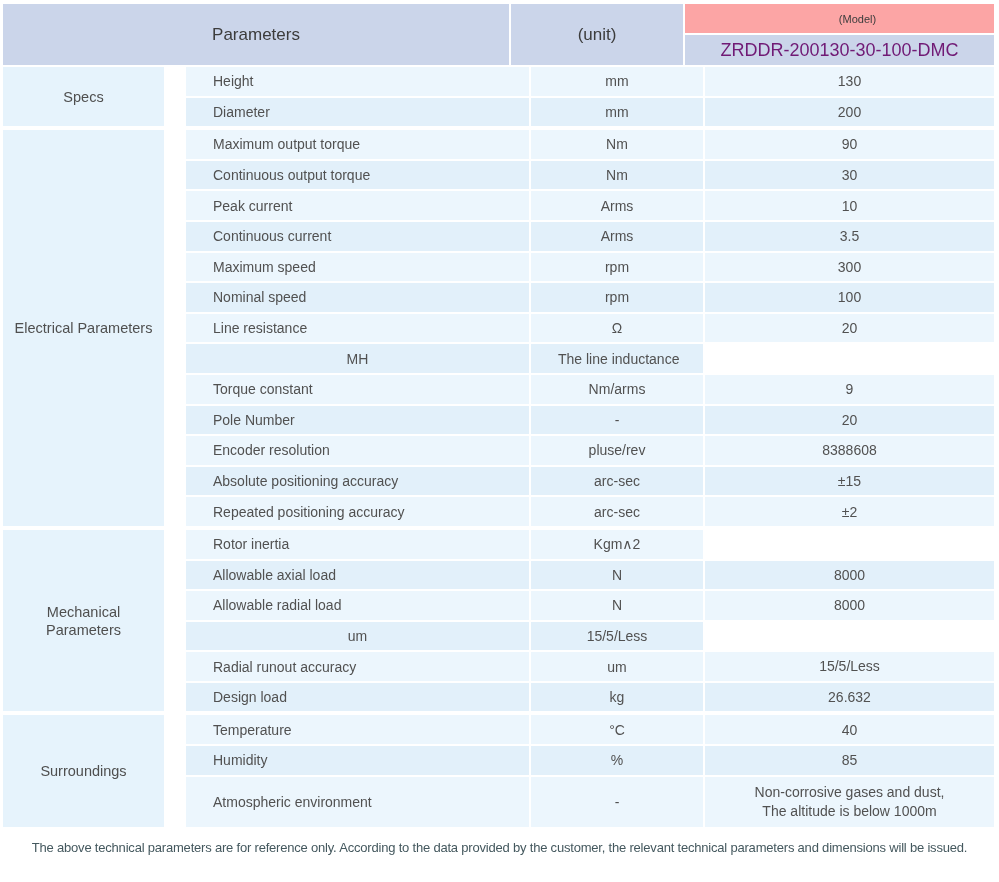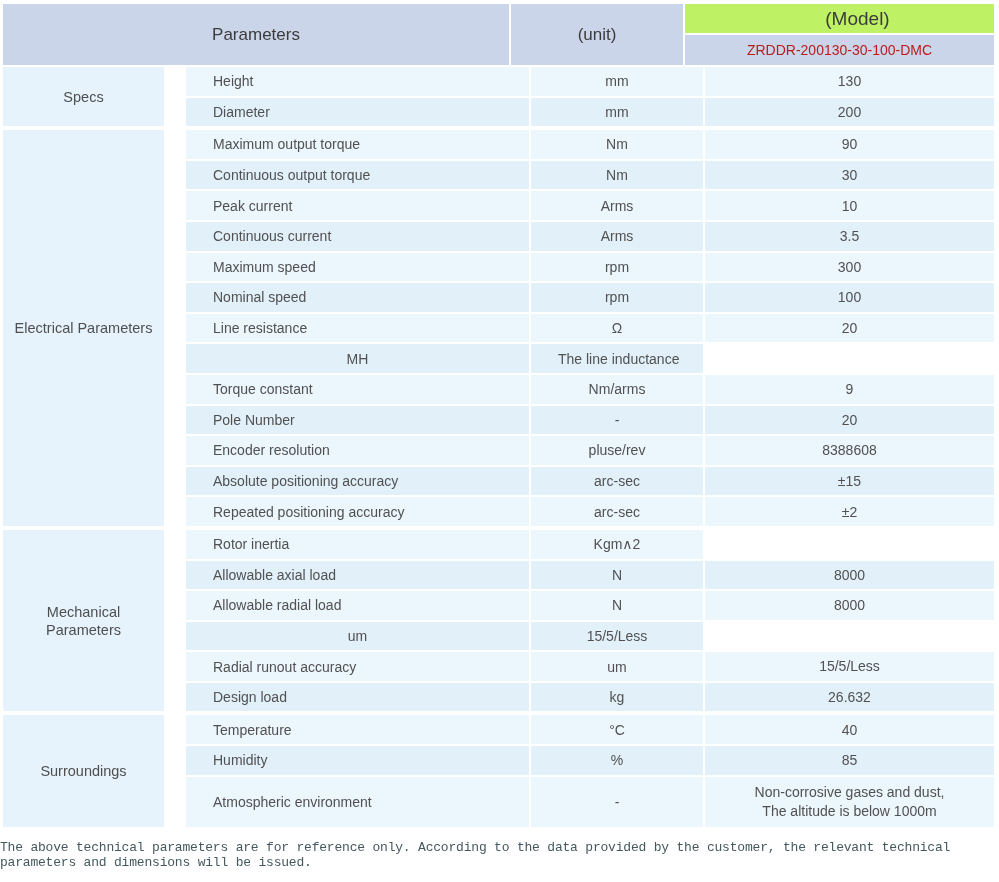--- a/index.html
+++ b/index.html
@@ -21,26 +21,26 @@
     margin-bottom: 2px;
   }
   .h-cell {
     background: #cbd5ea;
     color: #3c3c3c;
     font-size: 17px;
     display: flex; align-items: center; justify-content: center;
   }
   .h-model { display: flex; flex-direction: column; }
   .h-model-top {
-    background: #bef264; color: #3c3c3c; font-size: 19px;
+    background: #fca5a5; color: #3c3c3c; font-size: 11px;
     height: 29px; display: flex; align-items: center; justify-content: center; padding-left: 36px;
   }
   .h-model-div { height: 2px; background: #ffffff; }
   .h-model-bottom {
-    background: #cbd5ea; color: #b91c1c; font-size: 14px;
+    background: #cbd5ea; color: #701a75; font-size: 18px;
     flex: 1; display: flex; align-items: center; justify-content: center;
   }
 
   
   .section {
     display: grid;
     grid-template-columns: 161px 1fr;
     column-gap: 2px;
     margin-bottom: 4px;
   }
@@ -72,25 +72,24 @@
   .cell.unit  { justify-content: center; text-align: left; }
   .cell.value {
     justify-content: center; text-align: center;
     white-space: pre-line; line-height: 1.3;
   }
 
   
   .note {
     width: 999px;
     margin-top: 13px;
-    text-align: left;
+    text-align: center;
     font-size: 13px;
     letter-spacing: -0.2px;
     color: #44585e;
-    font-family: Liberation Mono, monospace;
   }
 </style>
 </head>
 <body>
 
 <div class="spec-table">
 
   <div class="thead">
     <div class="h-cell">Parameters</div>
     <div class="h-cell">(unit)</div>

